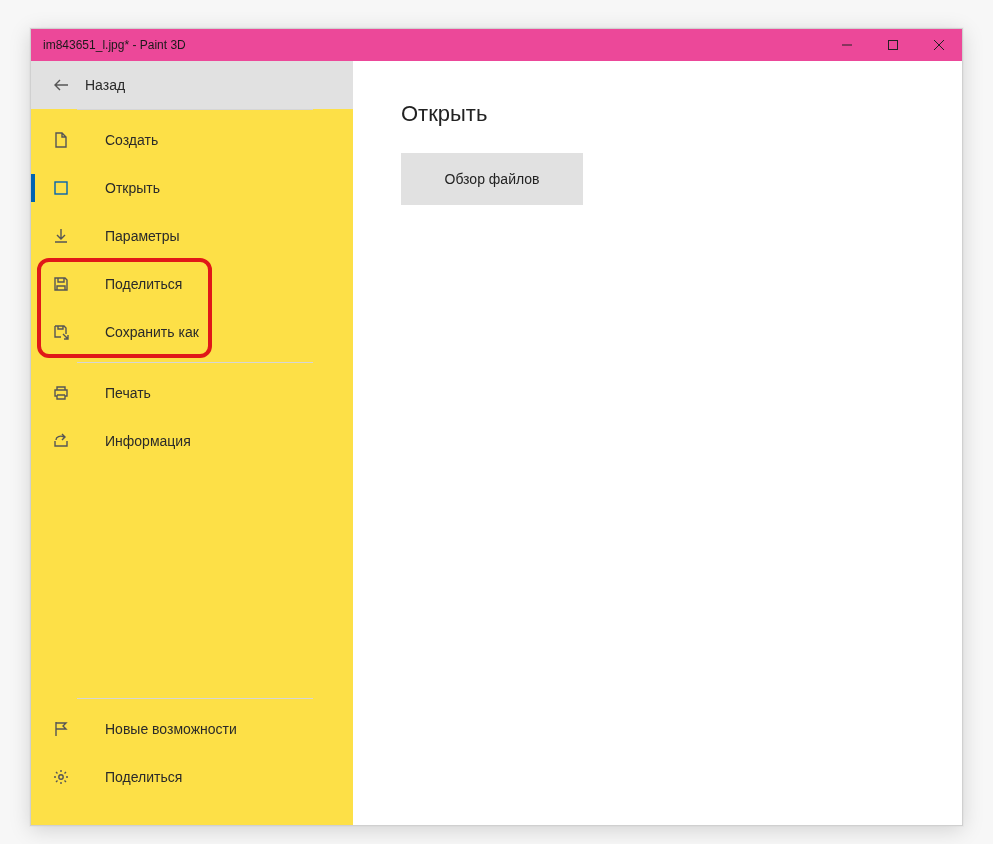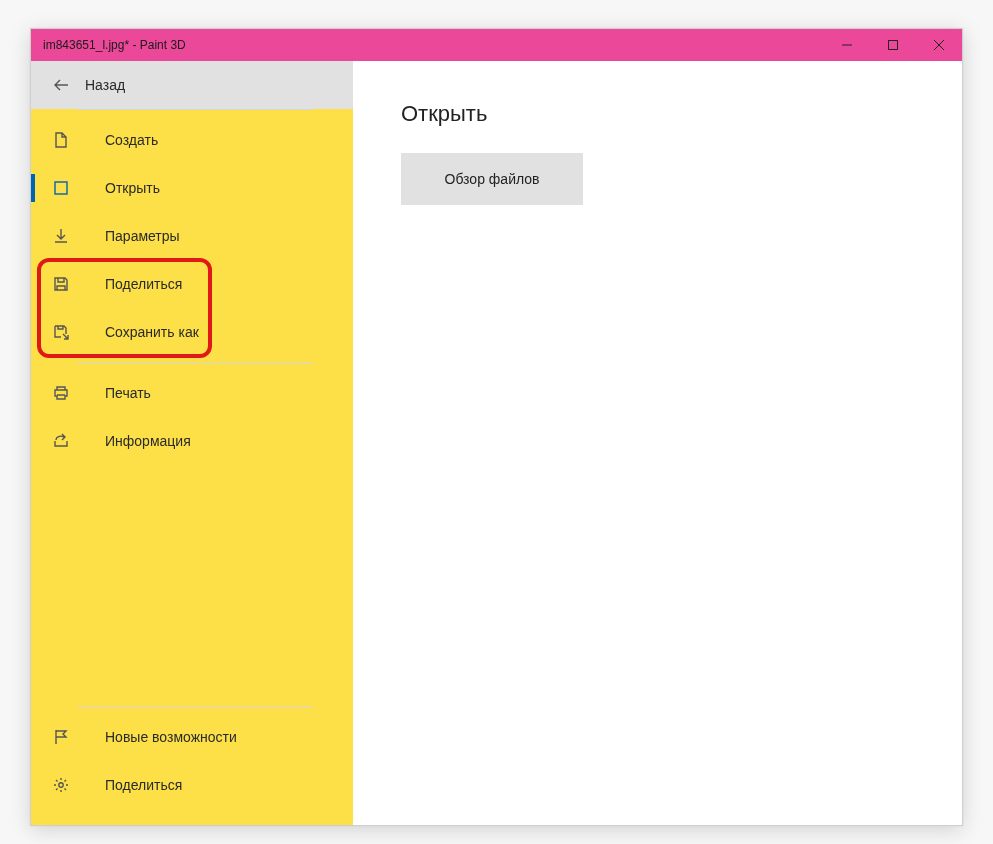--- a/index.html
+++ b/index.html
@@ -110,21 +110,21 @@
   }
   .menu-item.active .icon svg { stroke: #0063b1; }
   .highlight-box {
     position: absolute;
     border: 4px solid #e01818;
     border-radius: 12px;
     pointer-events: none;
   }
   .sidebar-spacer { flex: 1; }
   .sidebar-bottom {
-    padding-bottom: 16px;
+    padding-bottom: 24px;
   }
   .content {
     flex: 1;
     padding: 40px 48px;
     background: #ffffff;
   }
   .content-title {
     font-size: 22px;
     font-weight: 400;
     color: #222;

